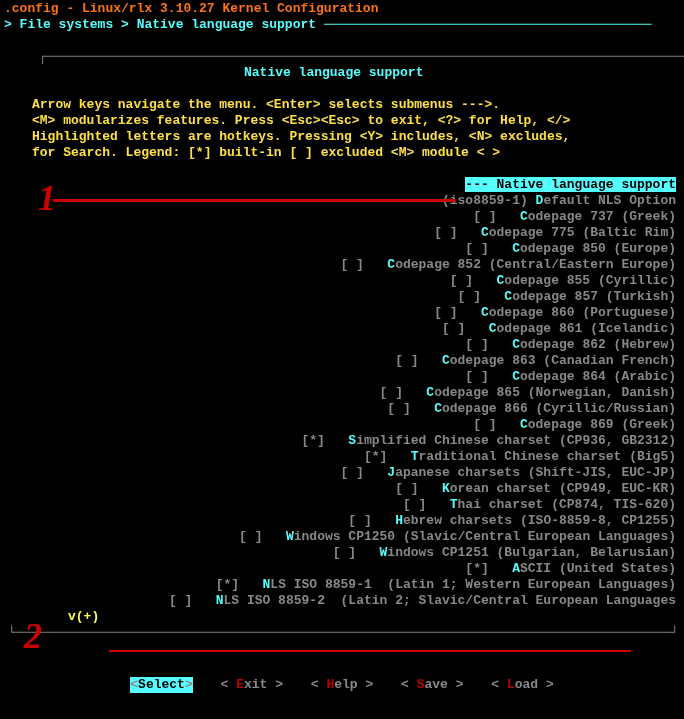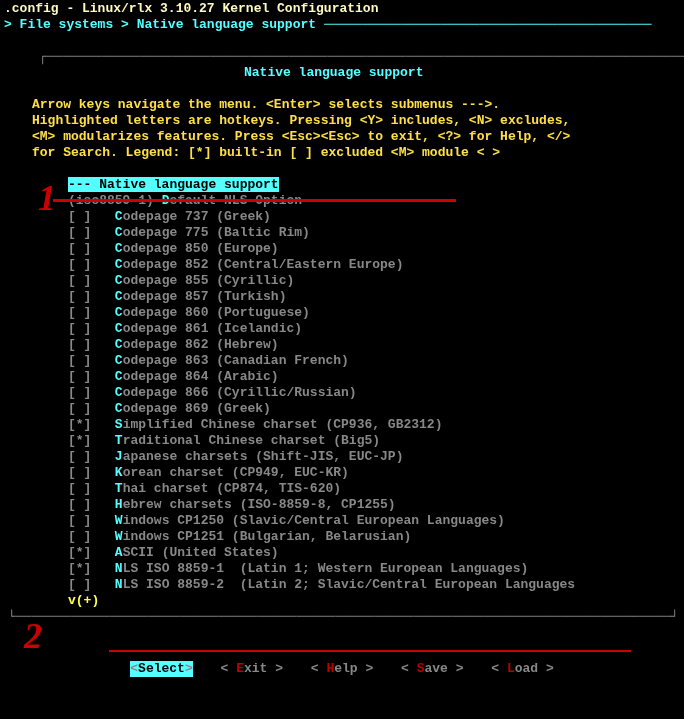--- a/index.html
+++ b/index.html
@@ -9,21 +9,21 @@
     font-family: "Consolas", "Courier New", monospace;
     font-size: 13px;
     line-height: 16px;
     color: #888;
     width: 684px;
     height: 719px;
     overflow: hidden;
     font-weight: bold;
   }
   .title-bar {
-    color: #fef9c3;
+    color: #f97316;
     padding: 1px 4px 0 4px;
   }
   .breadcrumb {
     color: #55ffff;
     padding: 0 4px;
   }
   .breadcrumb .line {
     color: #55ffff;
   }
   .border-top {
@@ -48,20 +48,21 @@
     color: #fde047;
     margin-bottom: 16px;
   }
   .list {
     padding-left: 60px;
     position: relative;
   }
   .row {
     white-space: pre;
     color: #888;
+    text-align: right;
   }
   .hl { color: #55ffff; }
   .selected {
     background: #55ffff;
     color: #000;
   }
   .default-nls { color: #888; }
   .more { color: #ffff55; padding-left: 60px; }
   .bottom-border {
     color: #888;
@@ -137,41 +138,42 @@
   </div>
 
   <div class="border-top">
     &nbsp;┌────────────────────────────────────────────────────────────────────────────────────┐
     <span class="section-title">Native language support</span>
   </div>
 
   <div class="content">
     <div class="help-text">
       <div>Arrow keys navigate the menu.  &lt;Enter&gt; selects submenus ---&gt;.</div>
+      <div>&lt;M&gt; modularizes features.  Press &lt;Esc&gt;&lt;Esc&gt; to exit, &lt;?&gt; for Help, &lt;/&gt;</div>
       <div>Highlighted letters are hotkeys.  Pressing &lt;Y&gt; includes, &lt;N&gt; excludes,</div>
-      <div>&lt;M&gt; modularizes features.  Press &lt;Esc&gt;&lt;Esc&gt; to exit, &lt;?&gt; for Help, &lt;/&gt;</div>
       <div>for Search.  Legend: [*] built-in  [ ] excluded  &lt;M&gt; module  &lt; &gt;</div>
     </div>
 
     <div class="list">
       <div class="row"><span class="selected"><span>---</span><span> Native language support</span></span></div>
       <div class="row default-nls"><span>(iso8859-1) </span><span class="hl">D</span><span>efault NLS Option</span></div>
 
       <div id="items-container">
           <div class="row"><span>[ ]</span>   <span class="hl">C</span><span>odepage 737 (Greek)</span></div>
           <div class="row"><span>[ ]</span>   <span class="hl">C</span><span>odepage 775 (Baltic Rim)</span></div>
           <div class="row"><span>[ ]</span>   <span class="hl">C</span><span>odepage 850 (Europe)</span></div>
           <div class="row"><span>[ ]</span>   <span class="hl">C</span><span>odepage 852 (Central/Eastern Europe)</span></div>
           <div class="row"><span>[ ]</span>   <span class="hl">C</span><span>odepage 855 (Cyrillic)</span></div>
           <div class="row"><span>[ ]</span>   <span class="hl">C</span><span>odepage 857 (Turkish)</span></div>
           <div class="row"><span>[ ]</span>   <span class="hl">C</span><span>odepage 860 (Portuguese)</span></div>
           <div class="row"><span>[ ]</span>   <span class="hl">C</span><span>odepage 861 (Icelandic)</span></div>
           <div class="row"><span>[ ]</span>   <span class="hl">C</span><span>odepage 862 (Hebrew)</span></div>
           <div class="row"><span>[ ]</span>   <span class="hl">C</span><span>odepage 863 (Canadian French)</span></div>
           <div class="row"><span>[ ]</span>   <span class="hl">C</span><span>odepage 864 (Arabic)</span></div>
+          <div class="row"><span>[ ]</span>   <span class="hl">C</span><span>odepage 865 (Norwegian, Danish)</span></div>
           <div class="row"><span>[ ]</span>   <span class="hl">C</span><span>odepage 866 (Cyrillic/Russian)</span></div>
           <div class="row"><span>[ ]</span>   <span class="hl">C</span><span>odepage 869 (Greek)</span></div>
           <div class="row"><span>[*]</span>   <span class="hl">S</span><span>implified Chinese charset (CP936, GB2312)</span></div>
           <div class="row"><span>[*]</span>   <span class="hl">T</span><span>raditional Chinese charset (Big5)</span></div>
           <div class="row"><span>[ ]</span>   <span class="hl">J</span><span>apanese charsets (Shift-JIS, EUC-JP)</span></div>
           <div class="row"><span>[ ]</span>   <span class="hl">K</span><span>orean charset (CP949, EUC-KR)</span></div>
           <div class="row"><span>[ ]</span>   <span class="hl">T</span><span>hai charset (CP874, TIS-620)</span></div>
           <div class="row"><span>[ ]</span>   <span class="hl">H</span><span>ebrew charsets (ISO-8859-8, CP1255)</span></div>
           <div class="row"><span>[ ]</span>   <span class="hl">W</span><span>indows CP1250 (Slavic/Central European Languages)</span></div>
           <div class="row"><span>[ ]</span>   <span class="hl">W</span><span>indows CP1251 (Bulgarian, Belarusian)</span></div>

